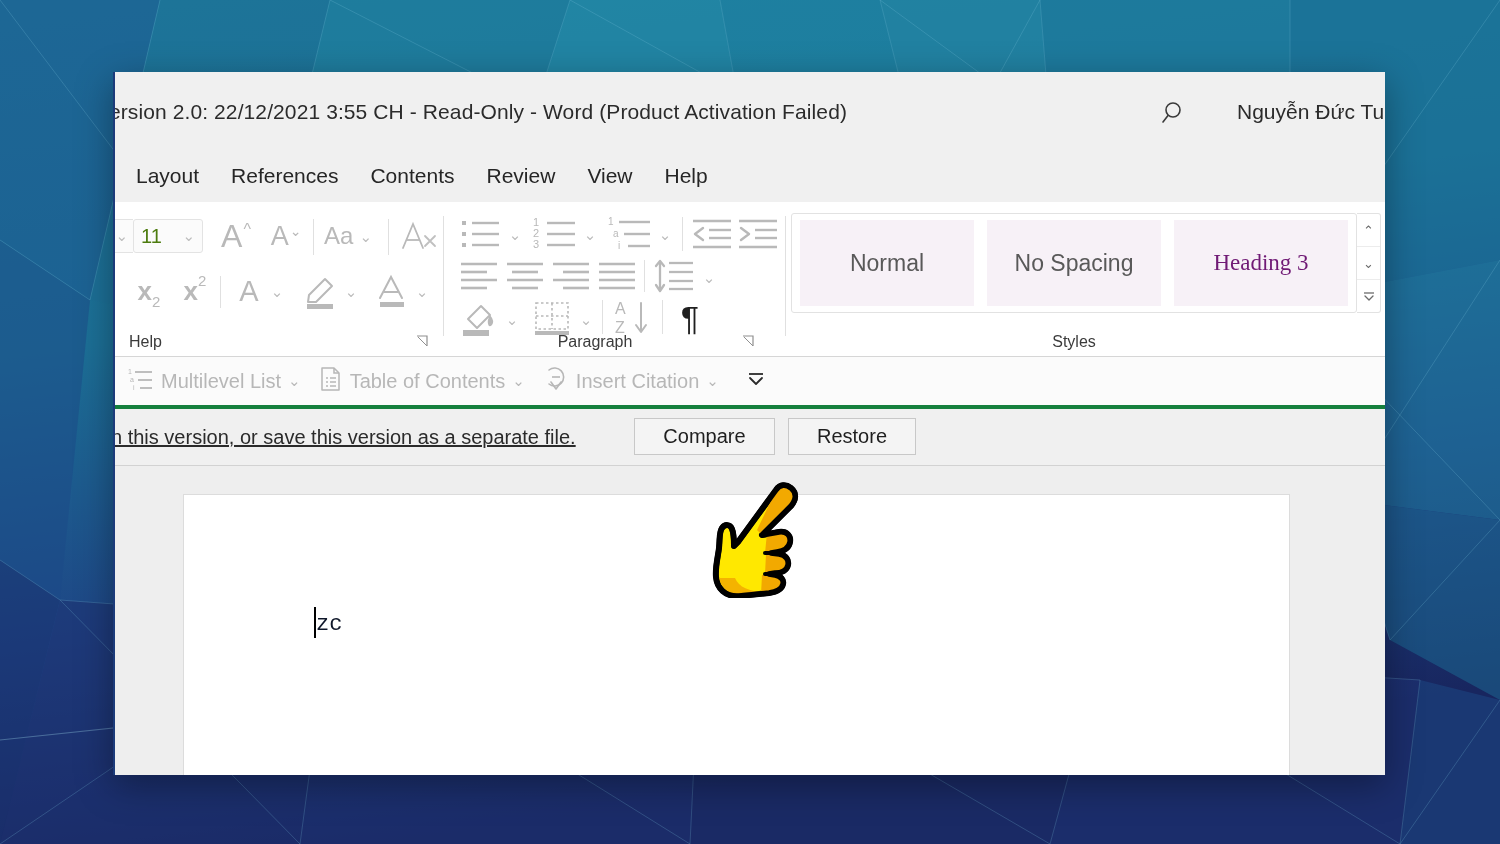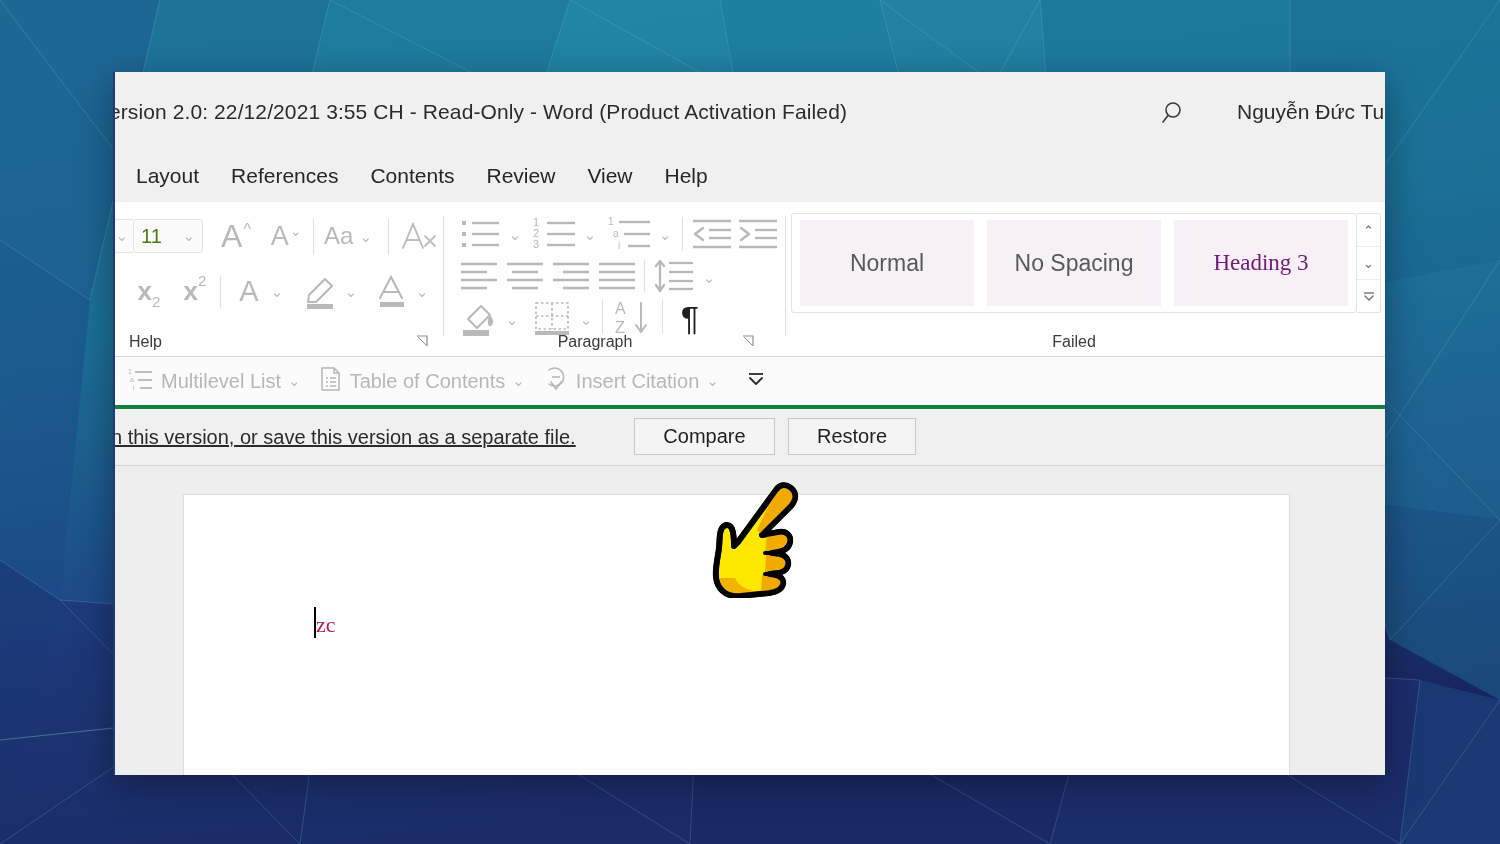--- a/index.html
+++ b/index.html
@@ -147,21 +147,21 @@
   
   #doc-canvas {
     position: relative; height: 361px; background: #eeeeee; overflow: hidden;
   }
   #doc-page {
     position: absolute; left: 68px; top: 28px; width: 1107px; height: 400px;
     background: #ffffff; border: 1px solid #dcdcdc;
   }
   #doc-text {
     position: absolute; left: 132px; top: 117px;
-    font-size: 22px; color: #be185d; font-family: Liberation Serif, serif;
+    font-size: 22px; color: #0f172a; font-family: Liberation Mono, monospace;
   }
   #doc-caret {
     position: absolute; left: 130px; top: 112px; width: 2px; height: 31px;
     background: #000;
   }
 
   
   #hand-cursor { position: absolute; left: 705px; top: 474px; width: 104px; height: 124px; }
 </style>
 </head>
@@ -469,21 +469,21 @@
         <div id="styles-scroll">
           <div class="styles-scroll-btn">⌃</div>
           <div class="styles-scroll-btn">⌄</div>
           <div class="styles-scroll-btn">
             <svg width="14" height="14" viewBox="0 0 14 14" fill="none" stroke="#6b6b6b" stroke-width="1.3">
               <line x1="2" y1="4" x2="12" y2="4"></line>
               <path d="M3 7 L7 11 L11 7" stroke-linecap="round" stroke-linejoin="round"></path>
             </svg>
           </div>
         </div>
-        <div class="group-label" style="width:566px;left:0;">Failed</div>
+        <div class="group-label" style="width:566px;left:0;">Styles</div>
         <div class="dialog-launcher" style="left:578px;"></div>
       </div>
     </div>
 
     <div id="second-toolbar">
       <div class="tb2-item">
         <span>
           <svg width="26" height="24" viewBox="0 0 26 24" stroke="#b7b7b7" stroke-width="1.8" fill="none">
             <text x="0" y="7" font-size="7" fill="#b7b7b7" stroke="none" font-family="Liberation Sans">1</text>
               <line x1="7" y1="5" x2="24" y2="5"></line>

